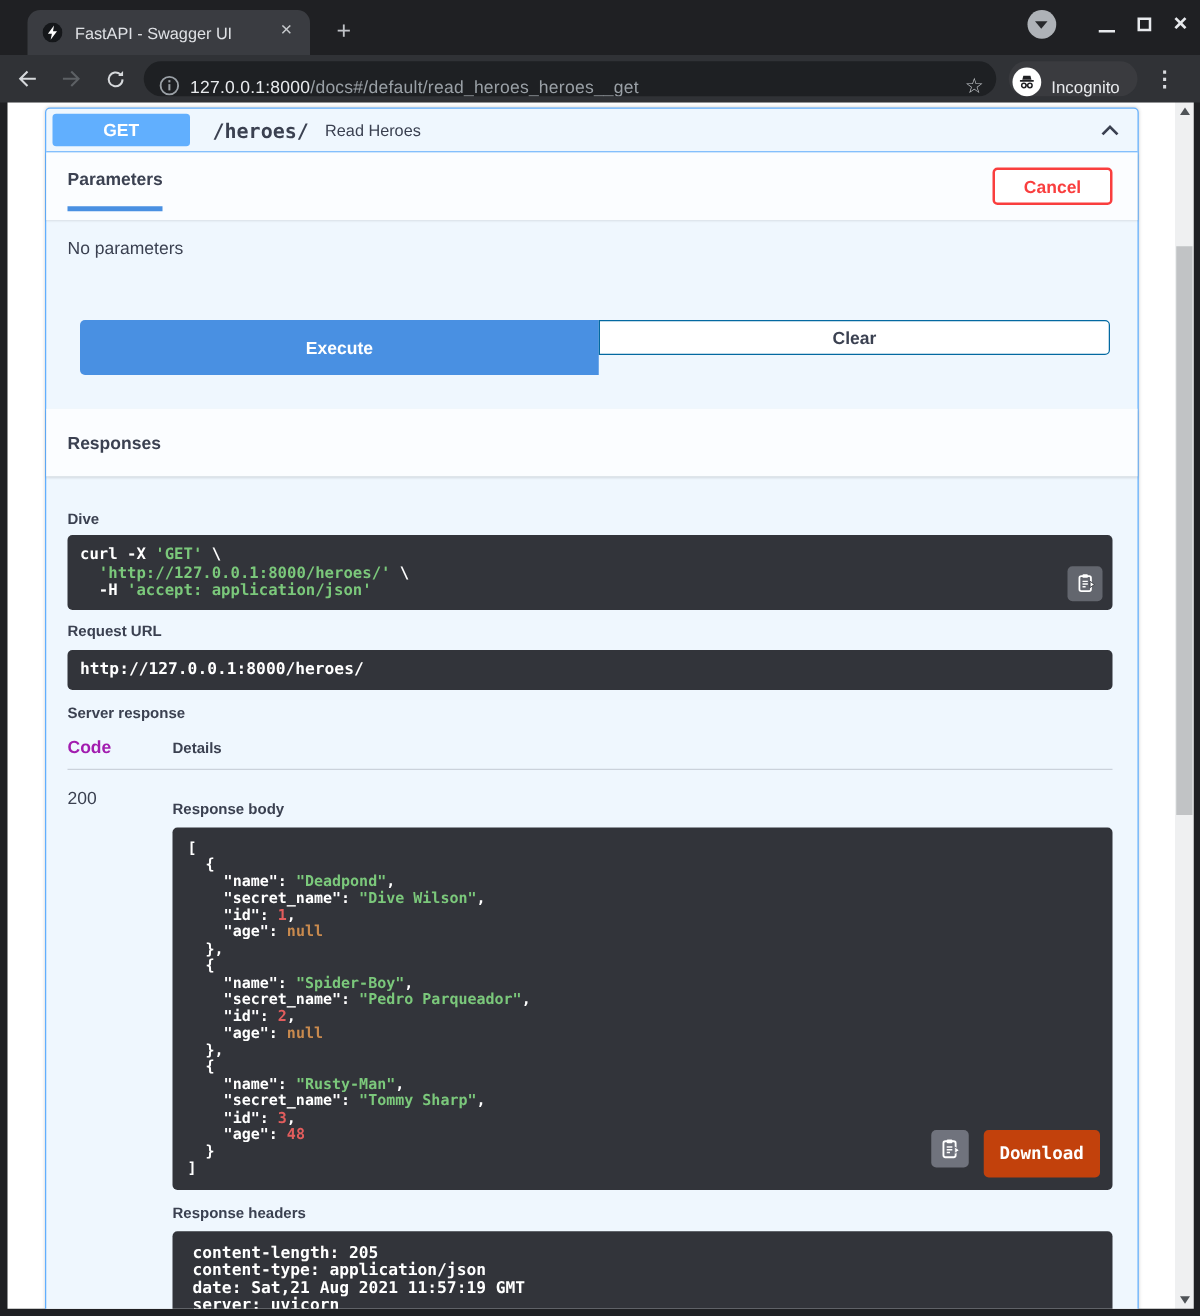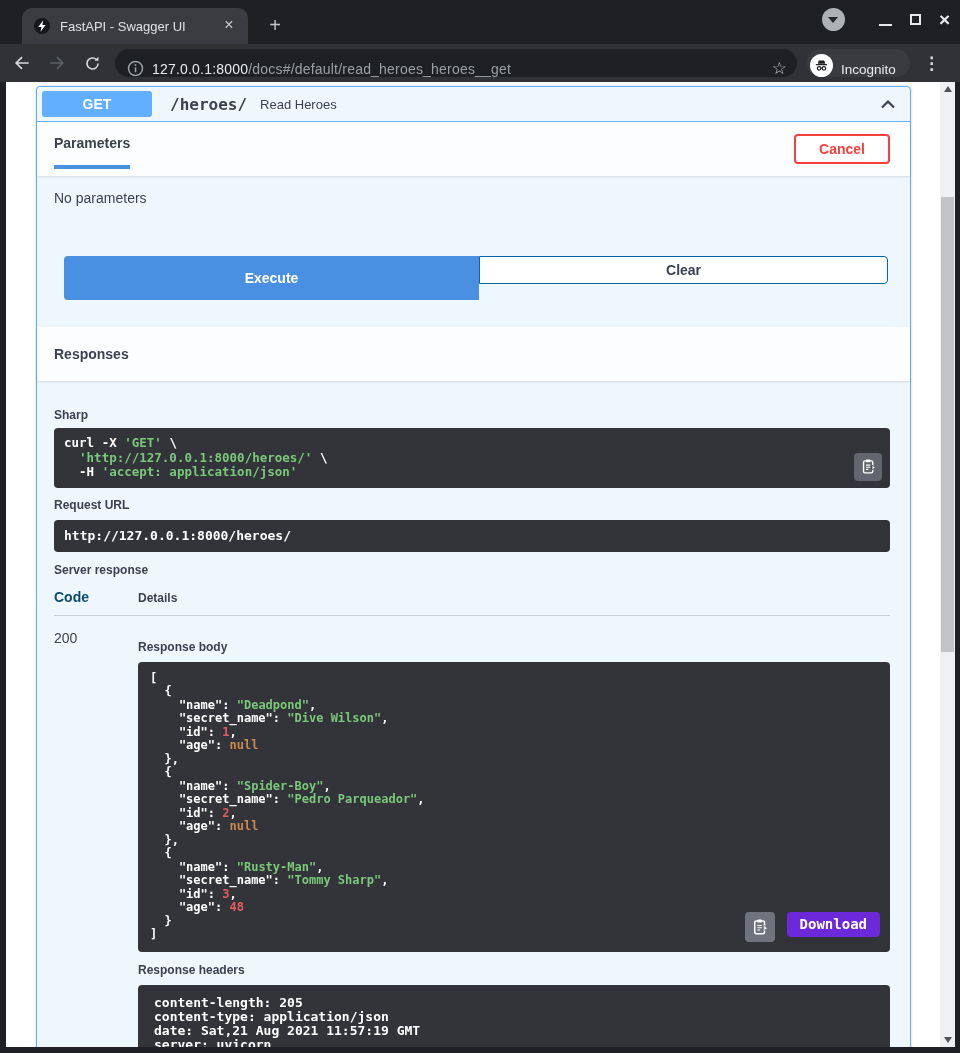--- a/index.html
+++ b/index.html
@@ -66,30 +66,30 @@
   .curl-code div { line-height:14.5px; }
   .copy-btn { position:absolute; right:8px; bottom:7px; width:28px; height:28px; background:#63666e; border:none; border-radius:4px;
               display:flex; align-items:center; justify-content:center; cursor:pointer; }
   .req-url-label { margin-top:10px; }
   .url-block { margin-top:8px; padding:9px 10px; font-size:13px; line-height:14px; }
   .server-resp-label { margin-top:11px; }
   .resp-table { margin-top:12px; }
   .resp-head { display:flex; padding-bottom:10px; border-bottom:1px solid rgba(59,65,81,.2); align-items:flex-end; }
   .col-code { width:84px; }
   .col-details { flex:1; }
-  .code-header { font-size:14px; font-weight:bold; color:#0c4a6e; }
+  .code-header { font-size:14px; font-weight:bold; color:#a21caf; }
   .resp-row { display:flex; padding-top:14px; }
   .status-code { font-size:14px; color:#3b4151; }
   .details-cell { flex:1; padding-top:10px; }
   .body-block { margin-top:8px; padding:10px 0 10px 12px; position:relative; }
   .json-code { font-size:12px; white-space:pre; }
   .json-code div { line-height:13.5px; }
   .body-actions { position:absolute; right:10px; bottom:10px; display:flex; gap:12px; }
   .copy-btn2 { width:30px; height:30px; background:#70737d; border:none; border-radius:4px; display:flex; align-items:center; justify-content:center; cursor:pointer; }
-  .download-btn { height:25px; background:#6d28d9; border:none; border-radius:4px; color:#fff; font-weight:bold; font-size:14px;
+  .download-btn { height:38px; background:#c2410c; border:none; border-radius:4px; color:#fff; font-weight:bold; font-size:14px;
                   padding:0 13px; cursor:pointer; font-family:inherit; }
   .resp-headers-label { margin-top:11px; }
   .headers-block { margin-top:8px; padding:11px 10px 11px 16px; font-size:13px; }
   .headers-block div { line-height:14px; }
 
   .tok-str { color:#7bc87b; }
   .tok-num { color:#e25d5d; }
   .tok-null { color:#c98a4e; }
   .tok-key, .tok-pun { color:#ffffff; }
 
@@ -189,21 +189,21 @@
           <button class="execute-btn">Execute</button>
           <button class="clear-btn">Clear</button>
         </div>
       </div>
 
       <div class="section-header">
         <span class="section-title">Responses</span>
       </div>
 
       <div class="responses-body">
-        <div class="mini-label">Sharp</div>
+        <div class="mini-label">Dive</div>
         <div class="codeblock curl-block">
           <div class="curl-code"><div><span class="tok-pun">curl -X </span><span class="tok-str">'GET'</span><span class="tok-pun"> \</span></div><div><span class="tok-pun">  </span><span class="tok-str">'http://127.0.0.1:8000/heroes/'</span><span class="tok-pun"> \</span></div><div><span class="tok-pun">  -H </span><span class="tok-str">'accept: application/json'</span></div></div>
           <button class="copy-btn">
             <svg width="17" height="17" viewBox="0 0 24 24">
               <rect x="5" y="4" width="13" height="17" rx="2" stroke="#fff" stroke-width="2" fill="none"></rect>
               <rect x="8.5" y="2" width="6" height="4" rx="1" fill="#fff"></rect>
               <path d="M8.5 10h6M8.5 13h6M8.5 16h3.5" stroke="#fff" stroke-width="1.6"></path>
               <path d="M22 13.5l-5 3.5v-7z" fill="#fff" stroke="#32343a" stroke-width="1"></path>
             </svg>
           </button>

